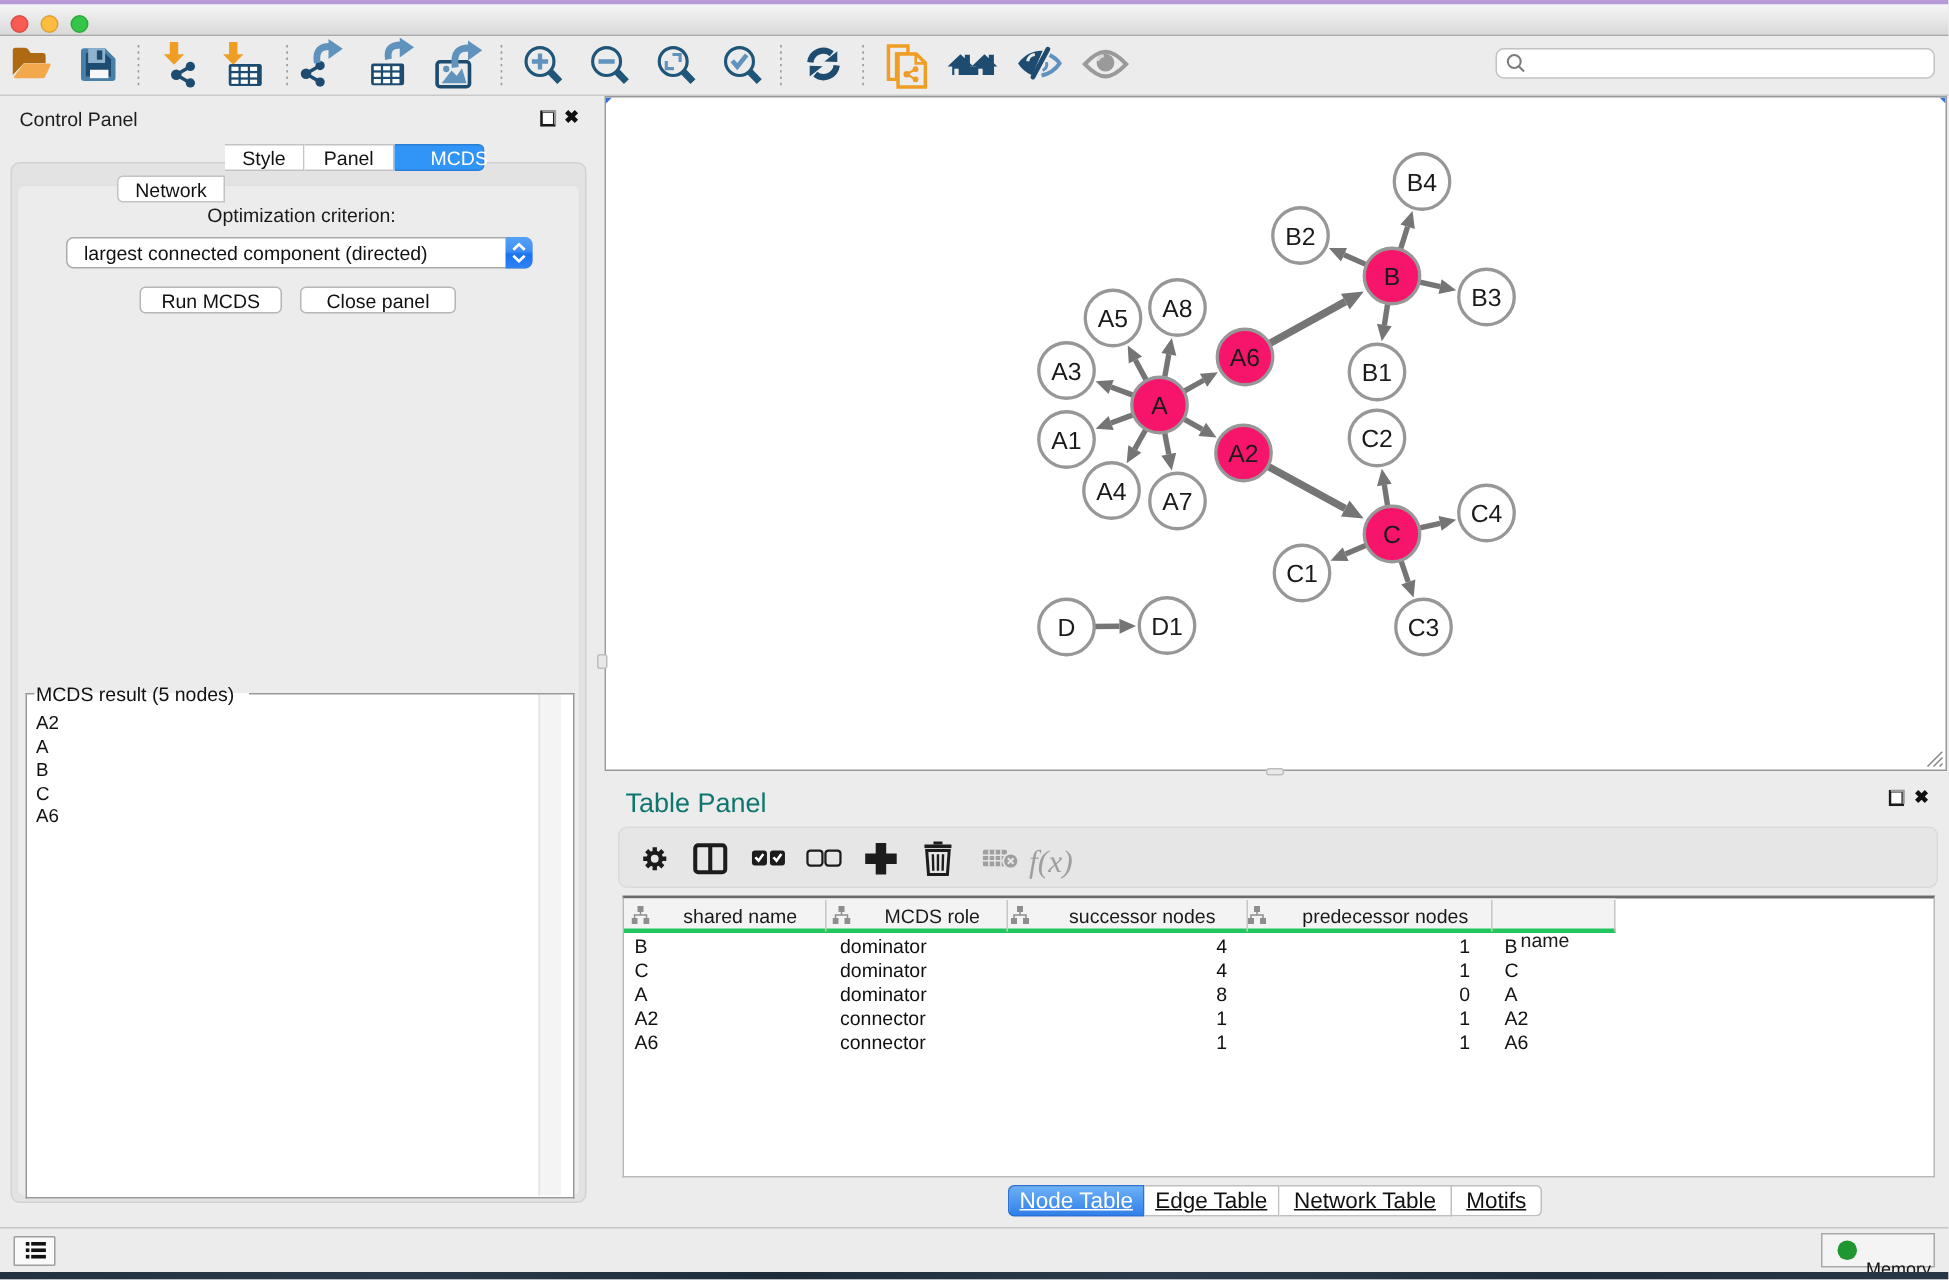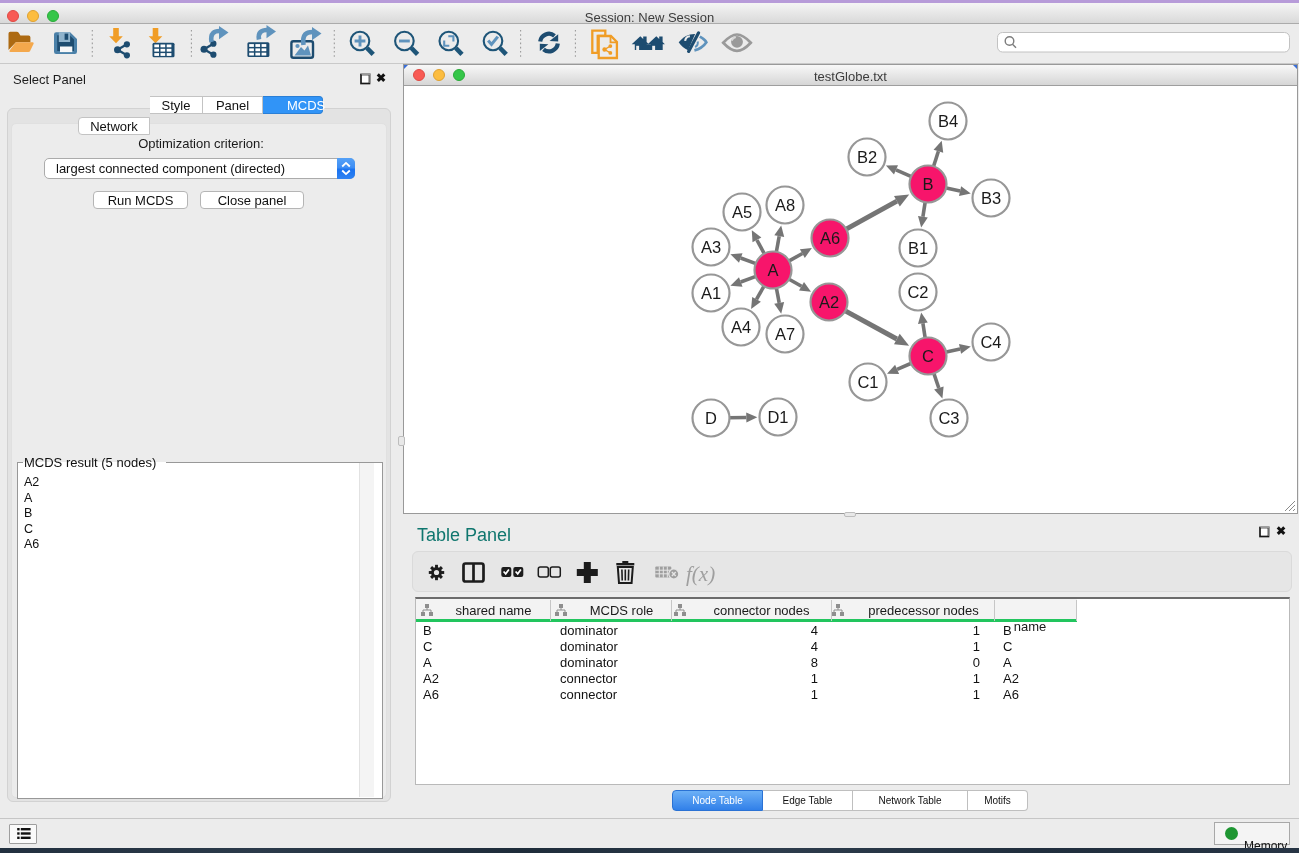--- a/index.html
+++ b/index.html
@@ -53,41 +53,40 @@
   border:1px solid #dadada; border-radius:6px; }
 #tbl { left:415px; top:597px; width:875px; height:188px; background:#fff;
   border:1px solid #b9b9b9; border-top:2px solid #6b6b6b; }
 #tbl-head { left:0; top:0; width:661px; height:23px; background:#f3f3f3;
   border-bottom:3px solid #22c55e; font-size:13px; color:#1a1a1a; }
 .th { position:absolute; top:4px; text-align:center; }
 .thsep { position:absolute; top:1px; width:0; height:21px; border-left:1px solid #c6c6c6; }
 .row { position:absolute; font-size:13px; color:#111; height:16px; }
 .bottabs { top:790px; height:21px; }
 .btab { position:absolute; top:0; height:21px; line-height:20px; text-align:center;
-  font-size:10px; color:#111; background:#fff; border:1px solid #bfbfbf; }
+  font-size:15px; color:#111; background:#fff; border:1px solid #bfbfbf;text-decoration:underline; }
 .btab.sel { background:linear-gradient(#6cb0f6,#3180e9); color:#fff; border-color:#2a72d4; }
 
 
 #statusbar { left:0; top:818px; width:1299px; height:30px; border-top:1px solid #c6c6c6; background:#ececec; }
 #listbtn { left:9px; top:824px; width:28px; height:20px; background:#fafafa;
   border:1px solid #9e9e9e; border-radius:1px; }
 #membtn { left:1214px; top:822px; width:76px; height:23px; background:#f4f4f4;
   border:1px solid #a8a8a8; font-size:12px; color:#111; }
 #deskstrip { left:0; top:848px; width:1299px; height:5px;
   background:linear-gradient(90deg,#22303f,#2b3a4a 20%,#1e2c3a 40%,#2d3c4c 60%,#202e3d 80%,#273545); }
 </style>
 </head>
 <body>
 
 <div class="abs" id="purple" style="background:#b79bd9;"></div>
 <div class="abs" id="titlebar">
   <div class="abs tl" style="left:7px; background:#f85a54; border:1px solid #df4a44;"></div>
   <div class="abs tl" style="left:27px; background:#fcbd40; border:1px solid #dfa131;"></div>
   <div class="abs tl" style="left:47px; background:#35c649; border:1px solid #2aab3a;"></div>
-  <div class="abs" id="title">Session: New Session</div>
 </div>
 <div class="abs" id="toolbar">
   <svg class="abs" style="left:0;top:0;" width="1299" height="38" viewBox="0 25 1299 38">
 <path d="M8.5,50 V33.6 q0,-1.8 1.8,-1.8 h6.4 q1.3,0 2,1 l1.7,2.6 h8.2 q1.8,0 1.8,1.8 v5 h-14.5 z" fill="#ad6a12"></path>
 <path d="M15.9,42.3 H32.6 q1.6,0 1,1.5 l-3.5,7.3 q-0.5,1 -1.7,1 H10.5 q-1.7,0 -0.9,-1.5 z" fill="#f4a84c"></path>
 <path d="M56.2,32.2 h13.9 l6.9,6.9 v12.7 q0,2.2 -2.2,2.2 h-18.6 q-2.2,0 -2.2,-2.2 v-17.4 q0,-2.2 2.2,-2.2 z" fill="#4a80a8"></path>
 <path d="M57.2,35.2 h12.5 l4.3,4.3 v11.5 h-16.8 z" fill="#1d4c70"></path>
 <rect x="58.8" y="32.2" width="11.3" height="9.8" fill="#8fb3cc"></rect>
 <rect x="64.6" y="33.6" width="3.6" height="6.2" fill="#1d4c70"></rect>
 <rect x="60" y="46.5" width="12.3" height="5.6" fill="#f6f7f8"></rect>
@@ -195,21 +194,21 @@
 <line x1="334.3" y1="30" x2="334.3" y2="58" stroke="#9a9a9a" stroke-width="1.1" stroke-dasharray="1.6,2.6"></line>
 <line x1="520.6" y1="30" x2="520.6" y2="58" stroke="#9a9a9a" stroke-width="1.1" stroke-dasharray="1.6,2.6"></line>
 <line x1="575.4" y1="30" x2="575.4" y2="58" stroke="#9a9a9a" stroke-width="1.1" stroke-dasharray="1.6,2.6"></line>
 <rect x="997.5" y="32.5" width="292" height="19.5" rx="5" fill="#ffffff" stroke="#c2c2c2"></rect>
 <circle cx="1009.5" cy="41" r="4.3" fill="none" stroke="#7d7d7d" stroke-width="1.4"></circle>
 <line x1="1012.5" y1="44.2" x2="1016" y2="47.7" stroke="#7d7d7d" stroke-width="1.4"></line>
 
 </svg>
 </div>
 
-<div class="abs" id="cp-title">Select Panel</div>
+<div class="abs" id="cp-title">Control Panel</div>
 <svg class="abs" style="left:360px; top:73px;" width="11" height="12" viewBox="0 0 11 12">
     <rect x="1" y="1.5" width="8.5" height="9" fill="#fff" stroke="#1a1a1a" stroke-width="1.7"></rect>
     <path d="M1.5,1.2 h8.6 v8.8" stroke="#9a9a9a" stroke-width="1.5" fill="none"></path>
   </svg>
 <div class="abs hdr-btns" style="left:376px; font-weight:bold;">✖</div>
 <div class="abs" id="cp-pane"></div>
 <div class="abs" id="cp-inner"></div>
 <div class="abs tabrow">
   <div class="tab" style="left:78px; width:72px; border-radius:4px 0 0 4px;margin-top:21px;">Network</div>
   <div class="tab" style="left:150px; width:53px; border-left:none;">Style</div>
@@ -229,26 +228,20 @@
 <div class="btn" style="left:200px; width:104px;">Close panel</div>
 <div class="abs" id="result-box">
   <div class="abs" id="result-list">A2<br>A<br>B<br>C<br>A6</div>
   <div class="abs" id="result-scroll"></div>
 </div>
 <div class="abs" style="left:17px; top:462px; width:6px; height:1px; background:#989898;"></div>
 <div class="abs" style="left:166px; top:462px; width:217px; height:1px; background:#989898;"></div>
 <div class="abs" id="result-legend">MCDS result (5 nodes)</div>
 
 <div class="abs" id="gwin">
-  <div class="abs" id="gtitle">
-    <div class="abs tl" style="left:9px; top:4px; background:#f85a54; border:1px solid #df4a44;"></div>
-    <div class="abs tl" style="left:29px; top:4px; background:#fcbd40; border:1px solid #dfa131;"></div>
-    <div class="abs tl" style="left:49px; top:4px; background:#35c649; border:1px solid #2aab3a;"></div>
-    <div class="abs" id="gtitle-text">testGlobe.txt</div>
-  </div>
   <svg class="abs" style="left:0; top:21px;" width="893" height="426" viewBox="403 85 893 426" id="graphsvg">
 <line x1="755.6" y1="262.9" x2="739.7" y2="257.0" stroke="#757575" stroke-width="3.6"></line>
 <polygon points="729.4,253.2 741.5,252.3 738.0,261.7" fill="#757575"></polygon>
 <line x1="763.8" y1="253.6" x2="755.9" y2="239.0" stroke="#757575" stroke-width="3.6"></line>
 <polygon points="750.8,229.3 760.4,236.6 751.5,241.3" fill="#757575"></polygon>
 <line x1="775.2" y1="251.8" x2="778.2" y2="235.2" stroke="#757575" stroke-width="3.6"></line>
 <polygon points="780.2,224.4 783.2,236.1 773.3,234.3" fill="#757575"></polygon>
 <line x1="755.6" y1="275.1" x2="739.7" y2="281.0" stroke="#757575" stroke-width="3.6"></line>
 <polygon points="729.4,284.8 738.0,276.3 741.5,285.7" fill="#757575"></polygon>
 <line x1="763.4" y1="284.3" x2="755.5" y2="298.4" stroke="#757575" stroke-width="3.6"></line>
@@ -399,21 +392,21 @@
 <path d="M4.6,0.1 L8.4,3.9 M8.4,0.1 L4.6,3.9" stroke="#e6e6e6" stroke-width="1.4"></path>
       </g>
 <text x="273" y="29" font-family="Liberation Serif, serif" font-style="italic" font-size="21" fill="#9f9f9f">f(x)</text>
 
 </svg>
 </div>
 <div class="abs" id="tbl">
   <div class="abs" id="tbl-head">
     <span class="th" style="left:20px; width:115px;">shared name</span>
     <span class="th" style="left:155px; width:101px;">MCDS role</span>
-    <span class="th" style="left:275px; width:141px;">connector nodes</span>
+    <span class="th" style="left:275px; width:141px;">successor nodes</span>
     <span class="th" style="left:436px; width:143px;">predecessor nodes</span>
     <span class="th" style="left:579px; width:70px;margin-top:16px;">name</span>
     <svg class="abs" style="left:5px; top:5px;" width="12" height="13" viewBox="0 0 12 13">
         <g fill="#8e8e8e">
           <rect x="4" y="0" width="4" height="4"></rect>
           <rect x="0" y="8" width="4" height="4"></rect>
           <rect x="8" y="8" width="4" height="4"></rect>
         </g>
         <path d="M6 4 V6 M2 8 V6 H10 V8" stroke="#8e8e8e" fill="none"></path>
       </svg>

